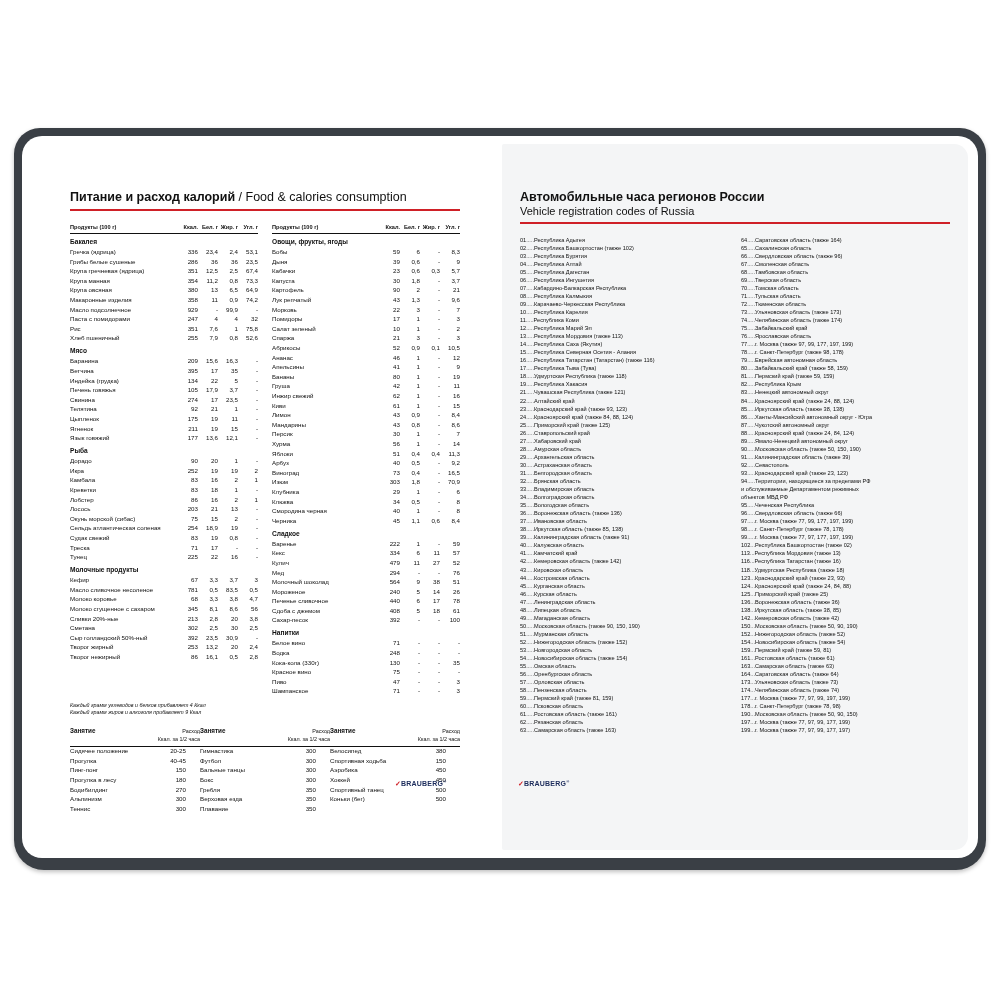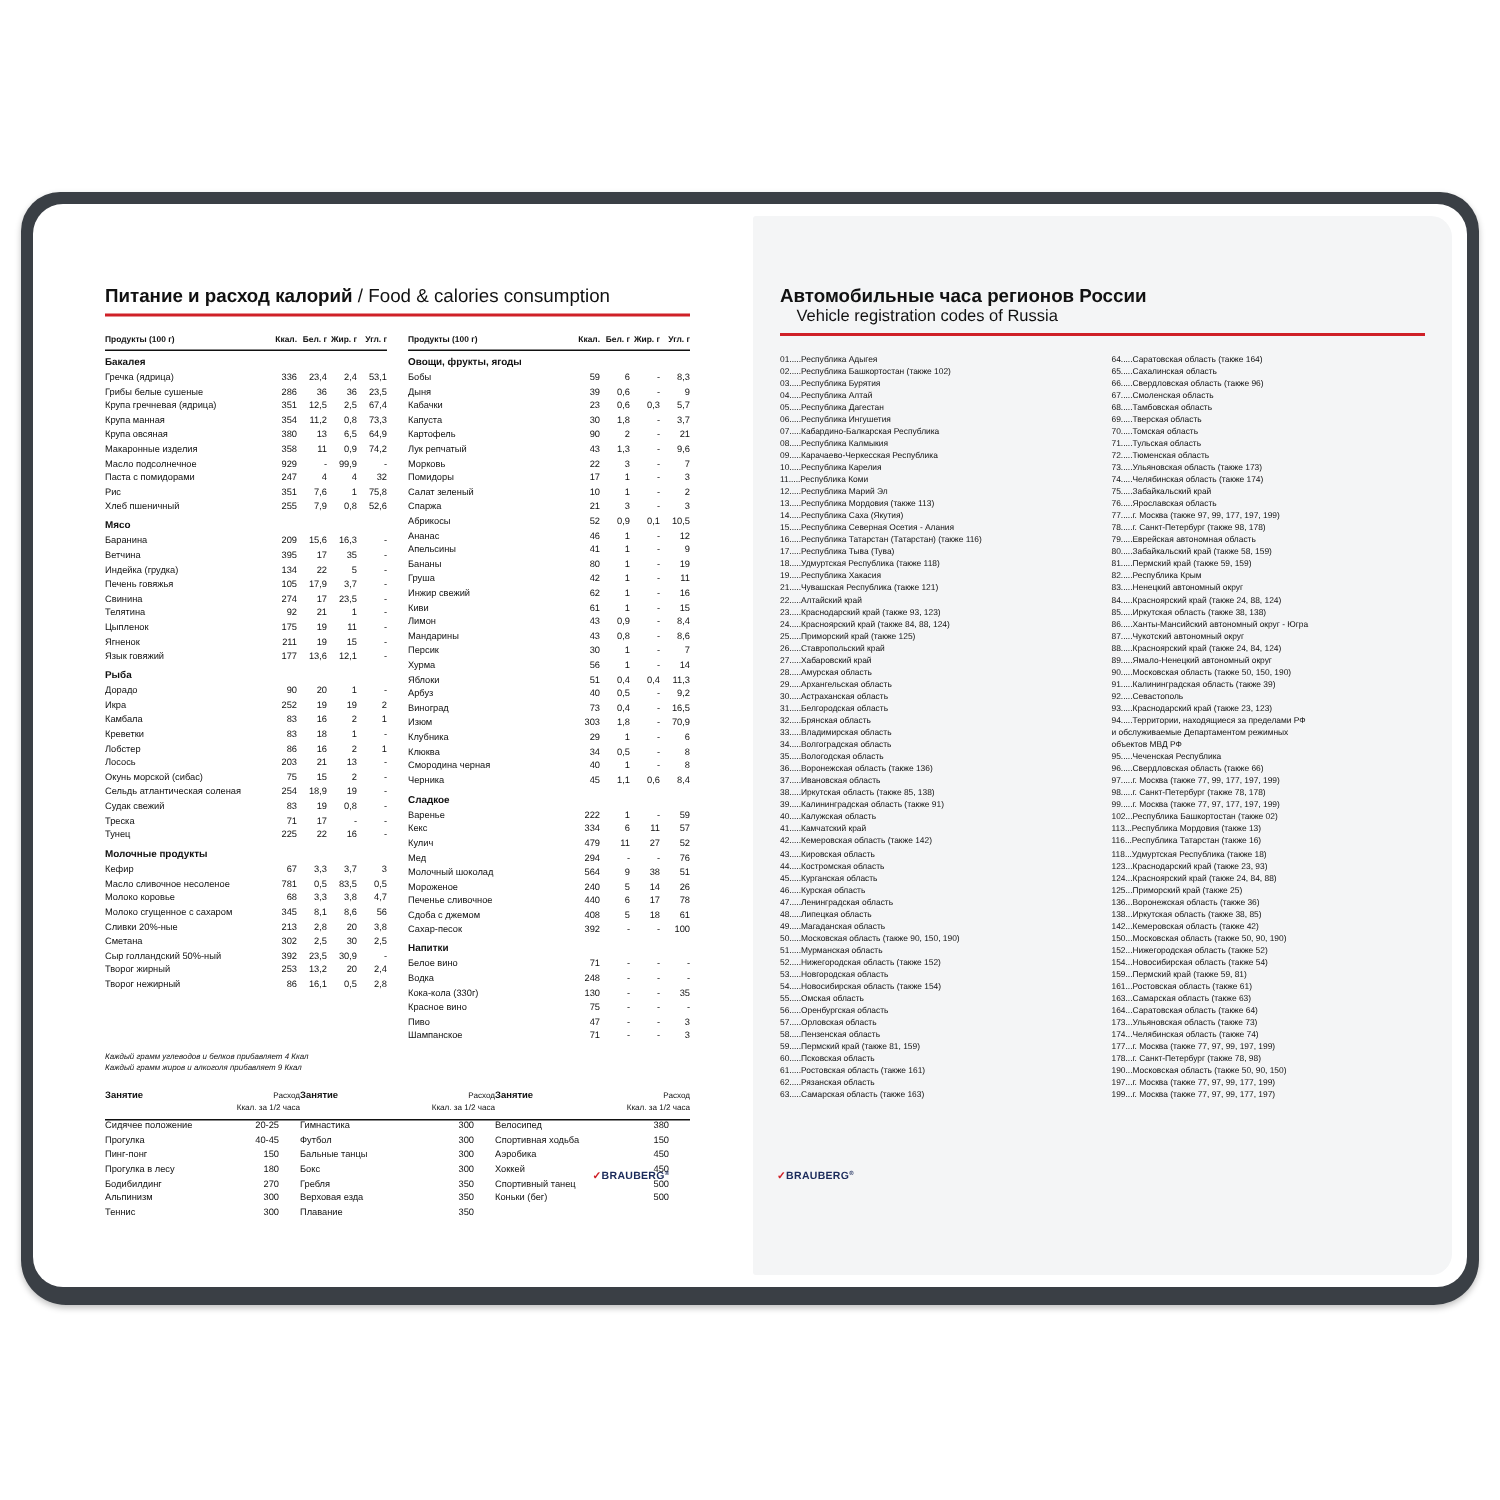--- a/index.html
+++ b/index.html
@@ -800,21 +800,21 @@
               <td></td>
               <td class="v"></td>
             </tr>
           </tbody>
       </table>
     </div>
   </div>
 
   <div class="rc">
     <div class="page-title">Автомобильные часа регионов России</div>
-    <div style="font-size:11px;color:#111;margin-top:1px;margin-left:11px;">Vehicle registration codes of Russia</div>
+    <div style="font-size:11px;color:#111;margin-top:1px;">Vehicle registration codes of Russia</div>
     <div class="rule"></div>
 
     <div class="codes">
       <div class="codecol" id="codes1">
           <div class="code">01.....Республика Адыгея</div>
           <div class="code">02.....Республика Башкортостан (также 102)</div>
           <div class="code">03.....Республика Бурятия</div>
           <div class="code">04.....Республика Алтай</div>
           <div class="code">05.....Республика Дагестан</div>
           <div class="code">06.....Республика Ингушетия</div>

